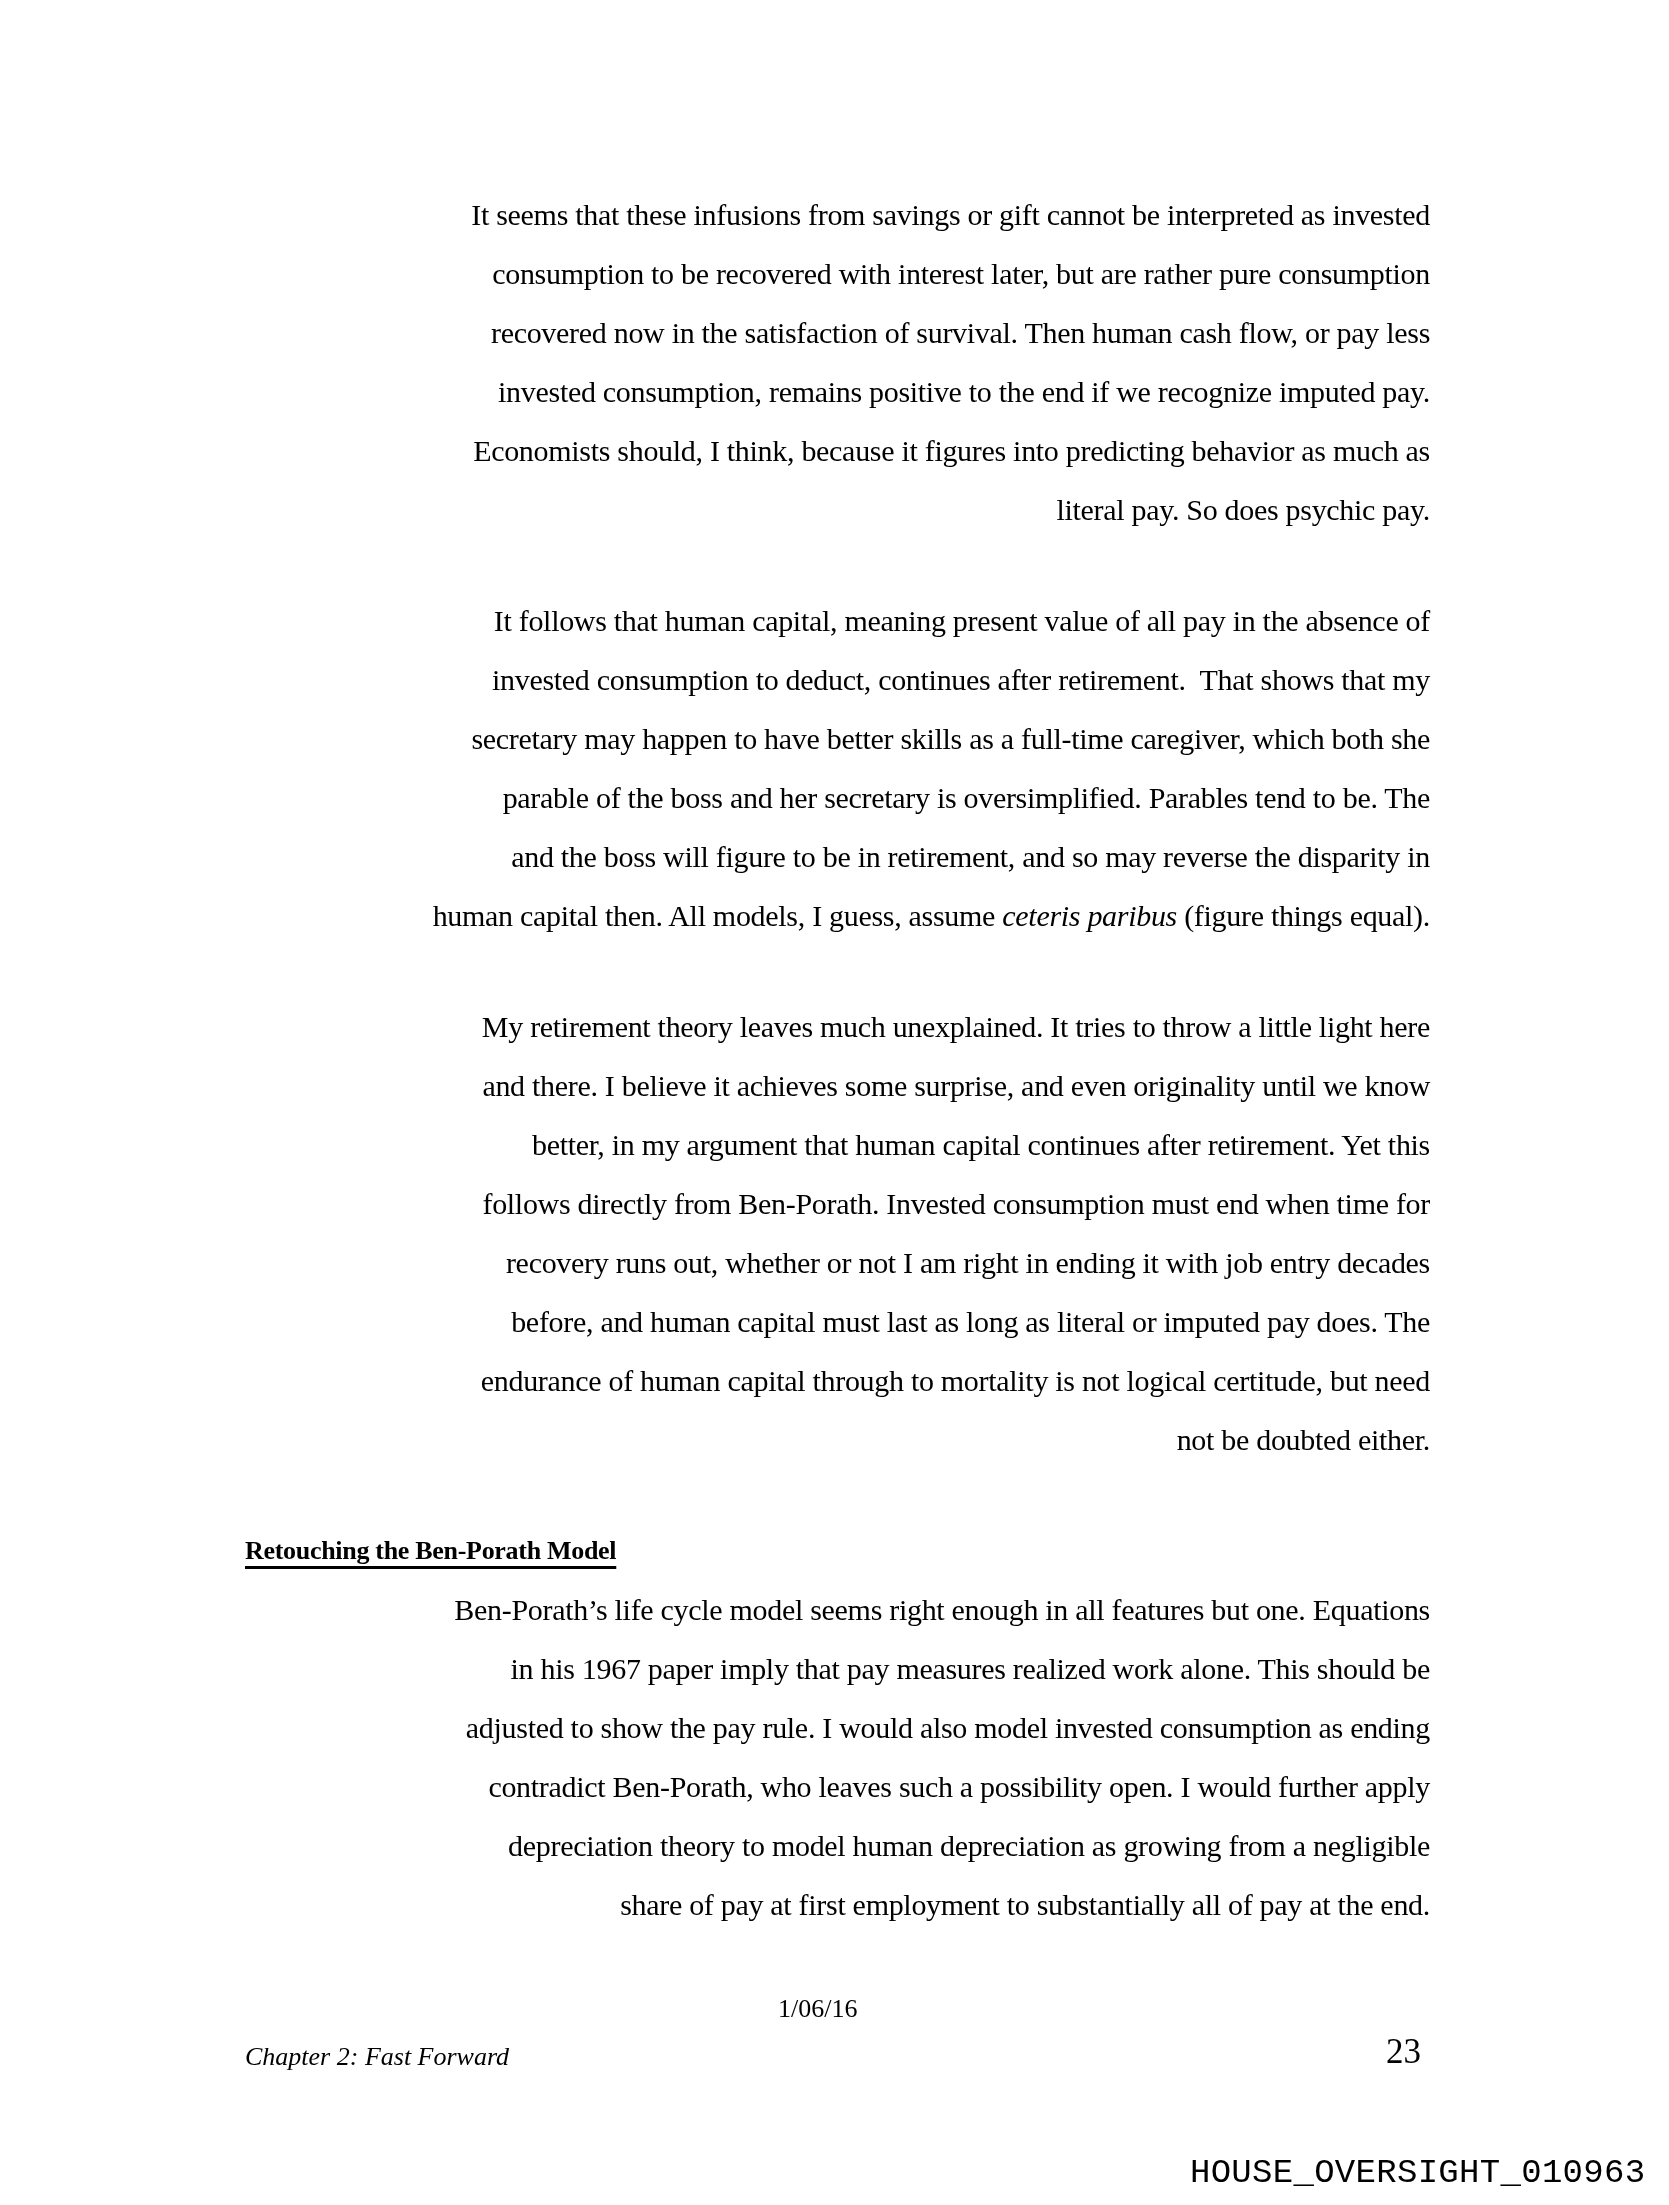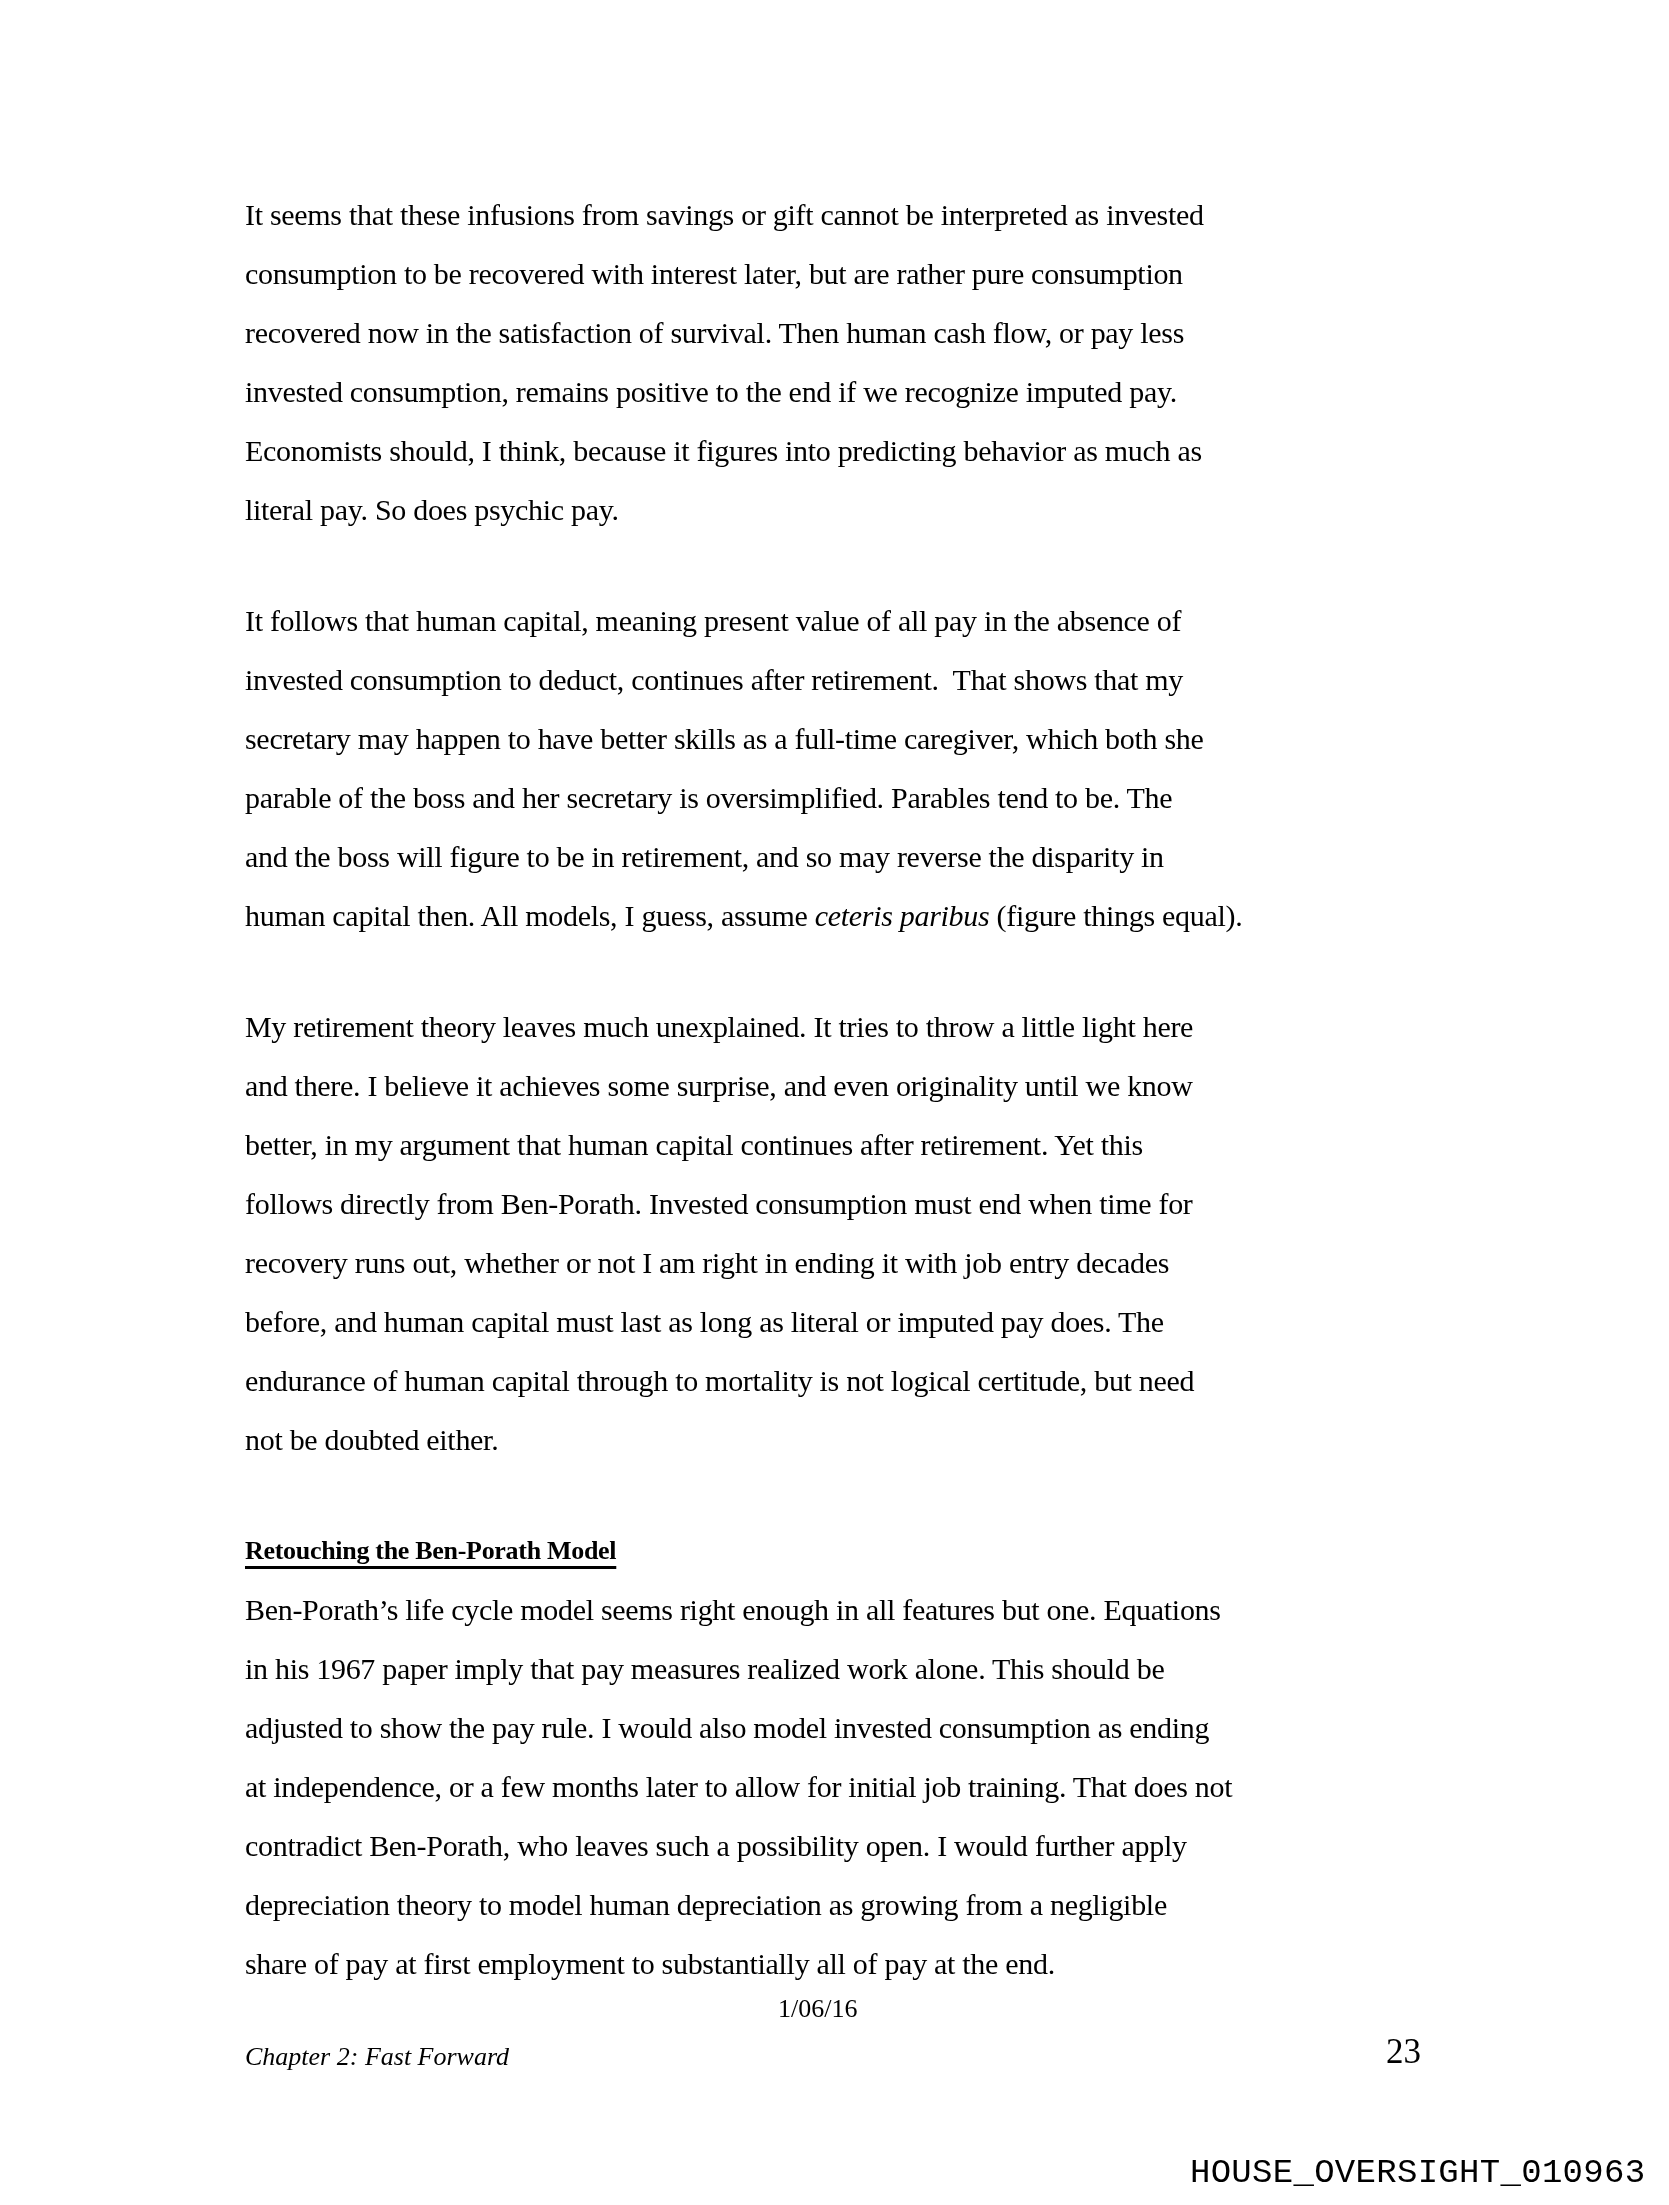--- a/index.html
+++ b/index.html
@@ -18,20 +18,21 @@
   }
   .doc-body {
     position: absolute;
     left: 245px;
     top: 185px;
     width: 1185px;
   }
   .para {
     margin: 0 0 52px 0;
     padding: 0;
+    text-align: right;
   }
   .line {
     white-space: pre;
     font-size: 30px;
     letter-spacing: -0.3px;
     line-height: 59px;
   }
   .heading {
     font-size: 26px;
     letter-spacing: -0.3px;
@@ -106,21 +107,20 @@
         <div class="line">recovery runs out, whether or not I am right in ending it with job entry decades</div>
         <div class="line">before, and human capital must last as long as literal or imputed pay does. The</div>
         <div class="line">endurance of human capital through to mortality is not logical certitude, but need</div>
         <div class="line">not be doubted either.</div>
       </div>
       <div class="heading">Retouching the Ben-Porath Model</div>
       <div class="para">
         <div class="line">Ben-Porath’s life cycle model seems right enough in all features but one. Equations</div>
         <div class="line">in his 1967 paper imply that pay measures realized work alone. This should be</div>
         <div class="line">adjusted to show the pay rule. I would also model invested consumption as ending</div>
-        <div class="line">at independence, or a few months later to allow for initial job training. That does not</div>
         <div class="line">contradict Ben-Porath, who leaves such a possibility open. I would further apply</div>
         <div class="line">depreciation theory to model human depreciation as growing from a negligible</div>
         <div class="line">share of pay at first employment to substantially all of pay at the end.</div>
       </div>
     </div>
 
   <span class="footer-left">Chapter 2: Fast Forward</span>
   <span class="footer-center">1/06/16</span>
   <span class="footer-page">23</span>
 

